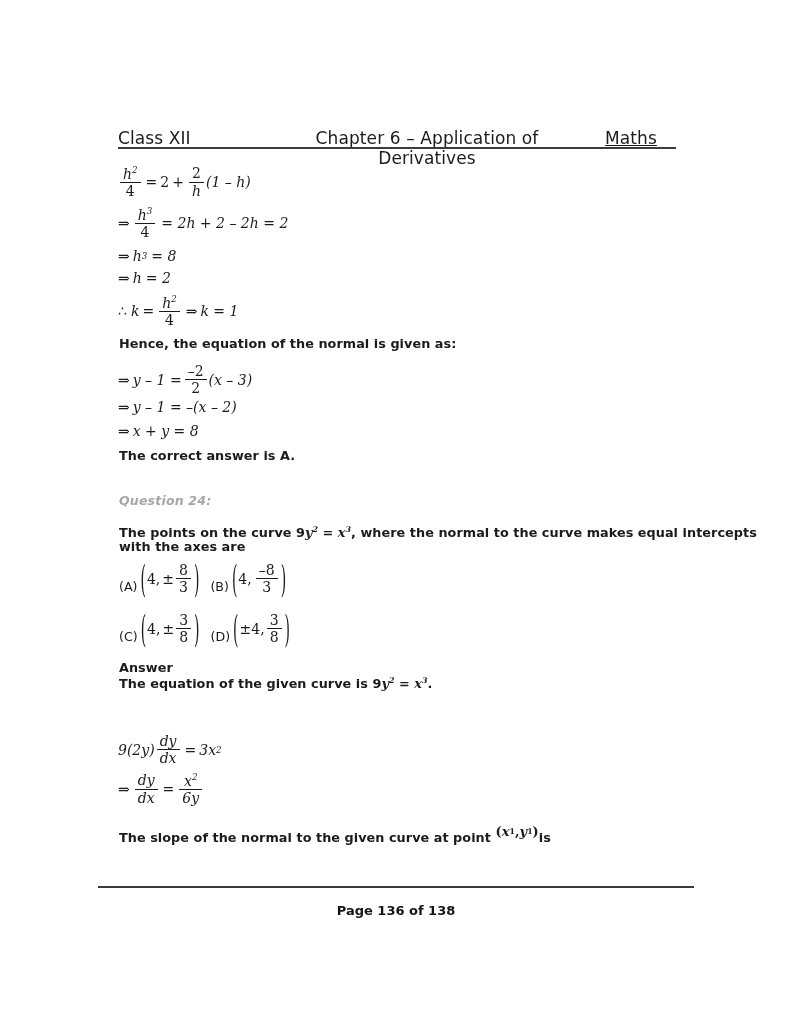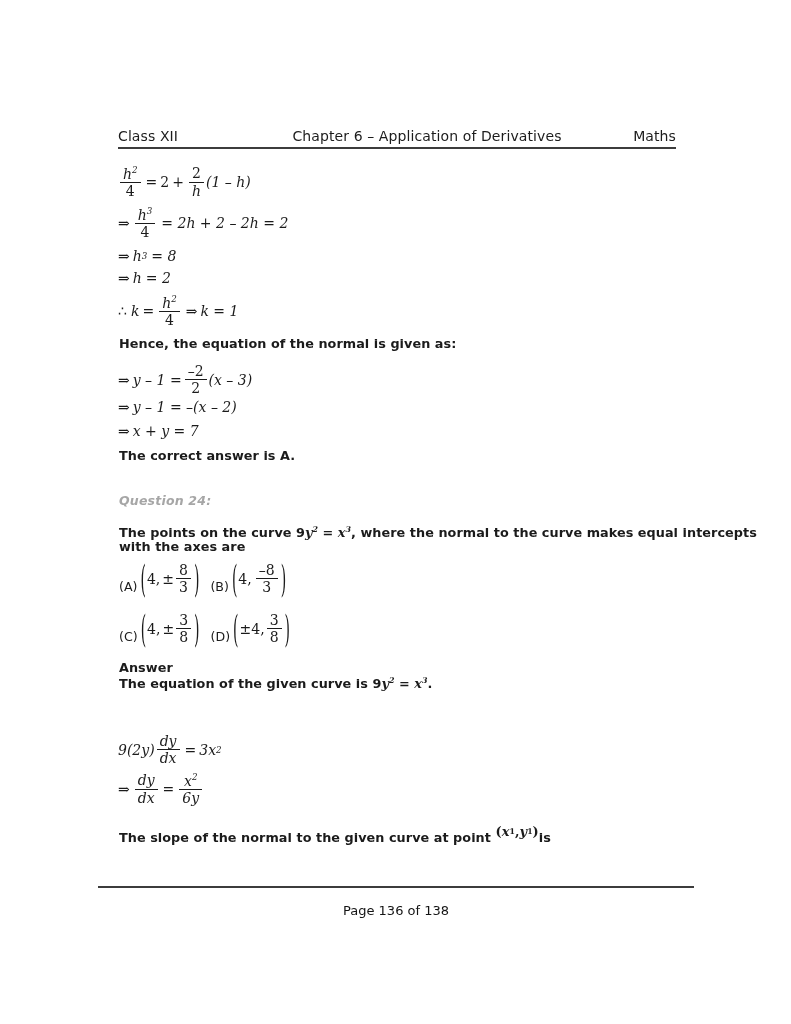--- a/index.html
+++ b/index.html
@@ -24,27 +24,27 @@
   }
 
   
   .header {
     position: absolute;
     left: 118px;
     top: 128px;
     width: 558px;
     display: flex;
     align-items: baseline;
-    font-size: 14px;
+    font-size: 17px;
     color: #1c1c1c;
     letter-spacing: 0.1px;
   }
   .header .hdr-left { width: 150px; }
   .header .hdr-center { flex: 1; text-align: center; }
-  .header .hdr-right { width: 90px; text-align: right; }
+  .header .hdr-right { width: 90px; text-align: center; text-decoration: underline; }
   .header-rule {
     position: absolute;
     left: 118px;
     top: 147px;
     width: 558px;
     height: 2px;
     background: #3c3c3c;
   }
 
   
@@ -149,21 +149,21 @@
     height: 2px;
     background: #3c3c3c;
   }
   .footer {
     position: absolute;
     left: 98px;
     top: 903px;
     width: 596px;
     text-align: center;
     font-size: 13px;
-    font-weight: normal;
+    font-weight: bold;
     color: #141414;
   }
   .inline-pt {
     display: inline-flex;
     align-items: center;
     font-family: "DejaVu Serif", serif;
     font-style: italic;
     font-size: 13px;
     position: relative;
     top: -6px;
@@ -247,21 +247,21 @@
     <span>(x – 3)</span>
   </div>
 
   <div class="math" style="left:118px; top:399px; font-size:14px;">
     <span class="arrow">⇒</span>
     <span>y – 1 = –(x – 2)</span>
   </div>
 
   <div class="math" style="left:118px; top:423px; font-size:14px;">
     <span class="arrow">⇒</span>
-    <span>x + y = 7</span>
+    <span>x + y = 8</span>
   </div>
 
   <div class="txt" style="left:119px; top:448px;">The correct answer is A.</div>
 
   <div class="qlabel" style="left:119px; top:493px;font-style:italic;">Question 24:</div>
 
   <div class="txt" style="left:119px; top:515px;margin-top:10px;">
     <span>The points on the curve 9</span><span class="im">y</span><span class="im sup-n">2</span><span> = </span><span class="im">x</span><span class="im sup-n">3</span><span>, where the normal to the curve makes equal intercepts</span>
   </div>
   <div class="txt" style="left:119px; top:539px;">with the axes are</div>

